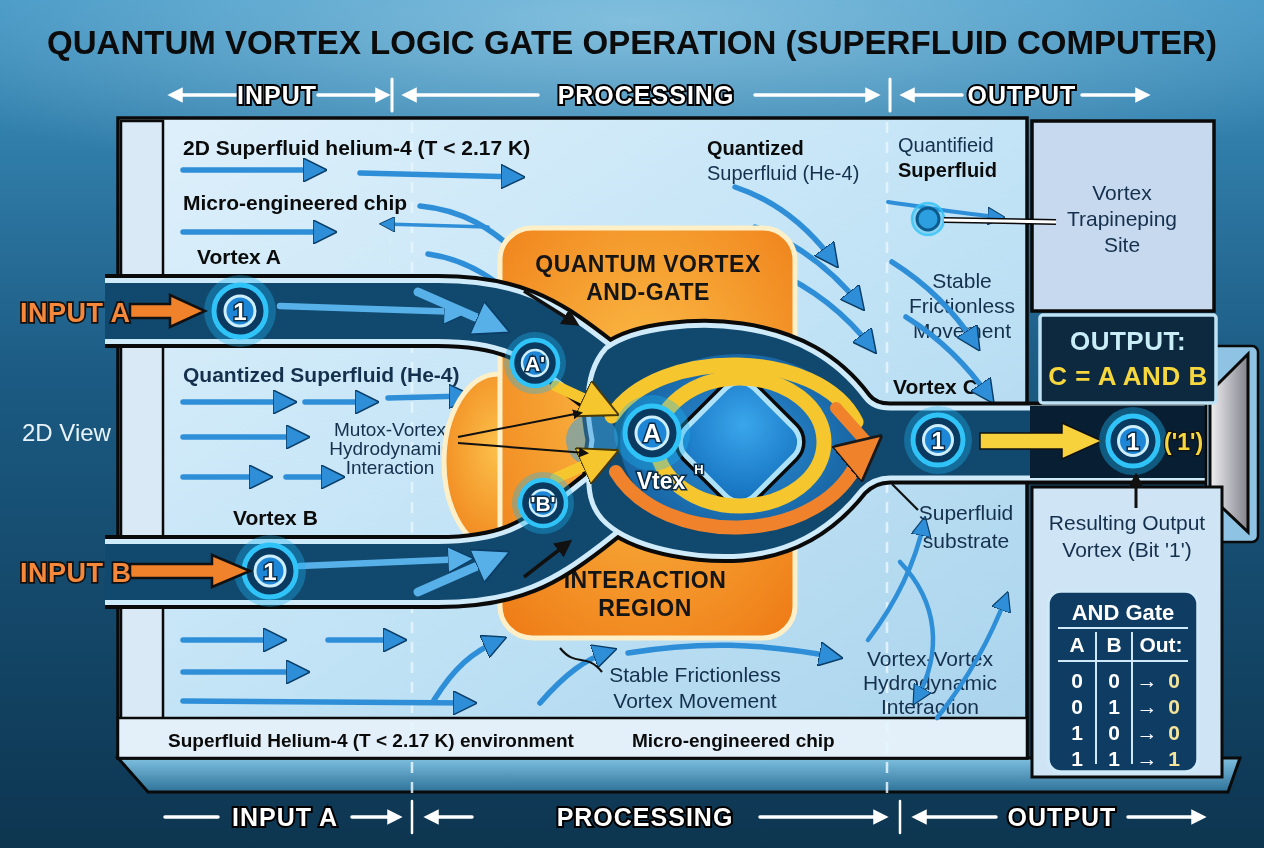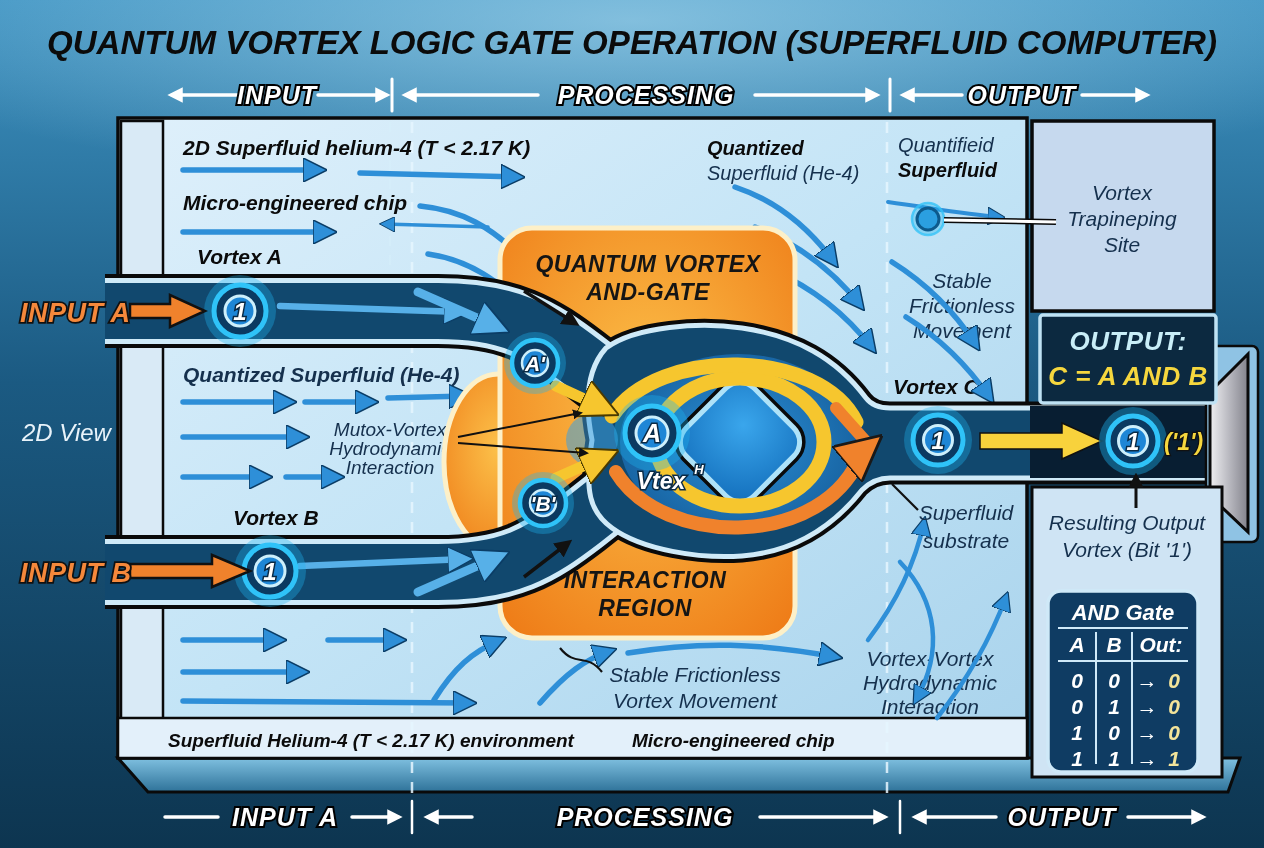--- a/index.html
+++ b/index.html
@@ -1,16 +1,16 @@
 <!DOCTYPE html>
 <html><head>
 <meta charset="utf-8">
 <style>
   html,body{margin:0;padding:0;background:#0d3550;}
-  .stage{width:1264px;height:848px;position:relative;overflow:hidden;font-family:"Liberation Sans",sans-serif;font-style:italic;}
+  .stage{width:1264px;height:848px;position:relative;overflow:hidden;font-family:"Liberation Sans",sans-serif;}
   svg text{font-family:"Liberation Sans",sans-serif;}
   .ttl{font-size:34px;font-weight:800;fill:#0b0b0b;letter-spacing:0px;}
   .band{font-size:25px;font-weight:bold;fill:#ffffff;stroke:#000;stroke-width:4px;paint-order:stroke;text-anchor:middle;letter-spacing:1px;}
   .lblB{font-size:21px;font-weight:bold;fill:#0b0b0b;}
   .lblR{font-size:21px;fill:#15304d;}
   .sm{font-size:19px;}
   .ctr{text-anchor:middle;}
   .gateT{font-size:23px;font-weight:800;fill:#151515;text-anchor:middle;letter-spacing:.5px;}
   .vx{font-weight:bold;fill:#ffffff;stroke:#0a2a45;stroke-width:3px;paint-order:stroke;text-anchor:middle;}
   .orangeLbl{font-size:27px;font-weight:bold;fill:#f5883b;stroke:#111;stroke-width:3.5px;paint-order:stroke;letter-spacing:.5px;}

